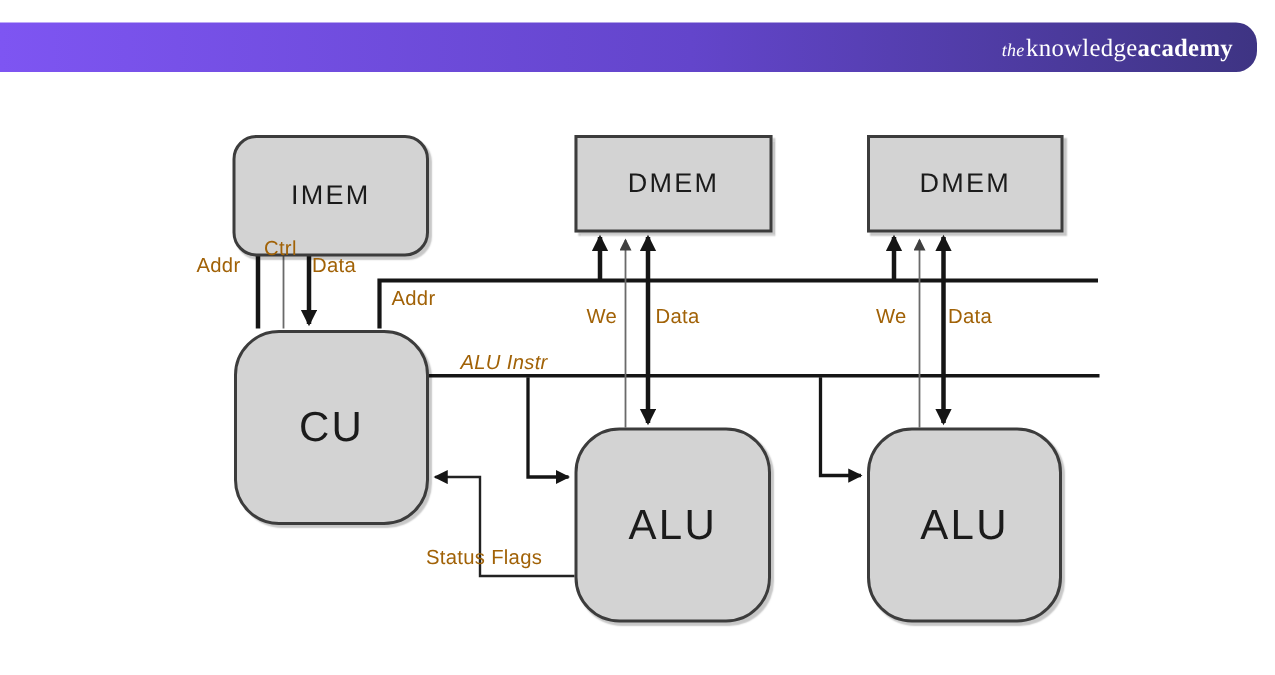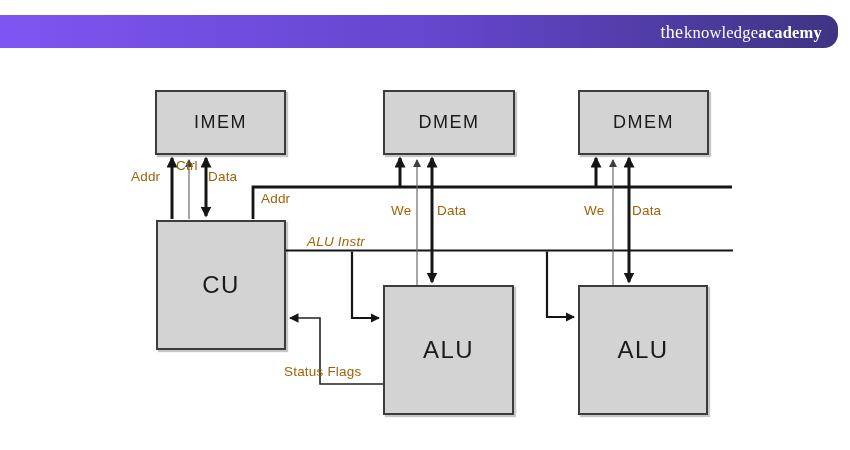--- a/index.html
+++ b/index.html
@@ -11,39 +11,39 @@
   .header-bar{
     position:absolute;left:0;top:15px;width:838px;height:33px;
     border-radius:0 14px 14px 0;
     background:linear-gradient(90deg,#7e55f2 0%,#6345cb 55%,#3e3483 100%);
   }
   .brand-logo{
     position:absolute;right:16px;top:50%;transform:translateY(-50%);
     font-family:"Liberation Serif",serif;color:#ffffff;font-size:16.5px;
     white-space:nowrap;letter-spacing:.2px;
   }
-  .brand-prefix{font-size:18px;margin-right:1px;text-align:right;}
+  .brand-prefix{font-style:italic;font-size:12px;margin-right:1px;text-align:right;}
   .brand-bold{font-weight:bold;}
   
   .diagram{position:absolute;inset:0;}
   .wires{position:absolute;left:0;top:0;width:850px;height:450px;}
   .blk{
     position:absolute;box-sizing:border-box;
     background:#d3d3d3;border:2px solid #3c3c3c;
     box-shadow:2px 2px 1px rgba(0,0,0,.22);
     display:flex;align-items:center;justify-content:center;
     font-size:18px;font-weight:500;letter-spacing:1.5px;color:#1b1b1b;
   }
-  .blk-lg{font-size:24px;}
+  .blk-lg{font-size:28px;border-radius:30px;}
   .sig{
     position:absolute;font-size:13.5px;font-weight:500;color:#a16207;
     white-space:nowrap;letter-spacing:.2px;
   }
   
-  #blk-imem {left:155px;top:90px;width:131px;height:65px;}
+  #blk-imem {left:155px;top:90px;width:131px;height:81px;border-radius:16px;}
   #blk-dmem1{left:383px;top:90px;width:132px;height:65px;}
   #blk-dmem2{left:578px;top:90px;width:131px;height:65px;}
   #blk-cu   {left:156px;top:220px;width:130px;height:130px;}
   #blk-alu1 {left:383px;top:285px;width:131px;height:130px;}
   #blk-alu2 {left:578px;top:285px;width:130px;height:130px;}
   
   #lbl-imem-addr  {left:131px;top:169px;}
   #lbl-imem-ctrl  {left:176px;top:158px;}
   #lbl-imem-data  {left:208px;top:169px;}
   #lbl-bus-addr   {left:261px;top:191px;}

